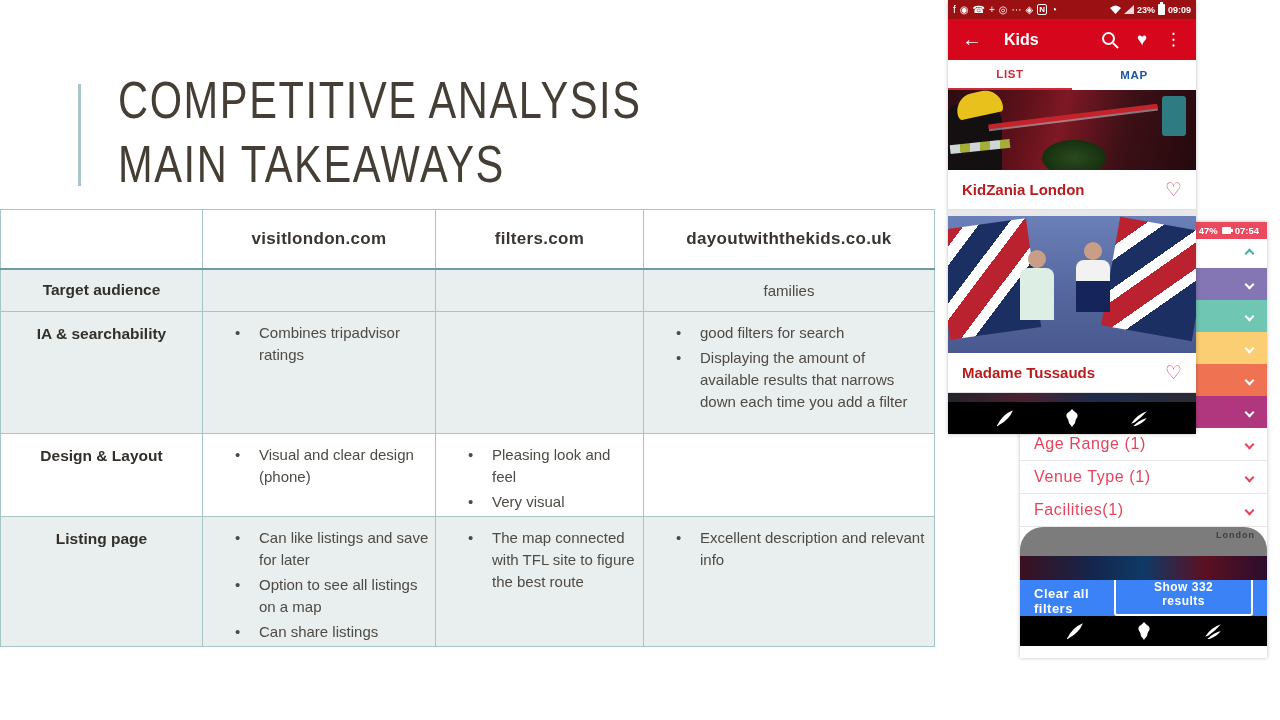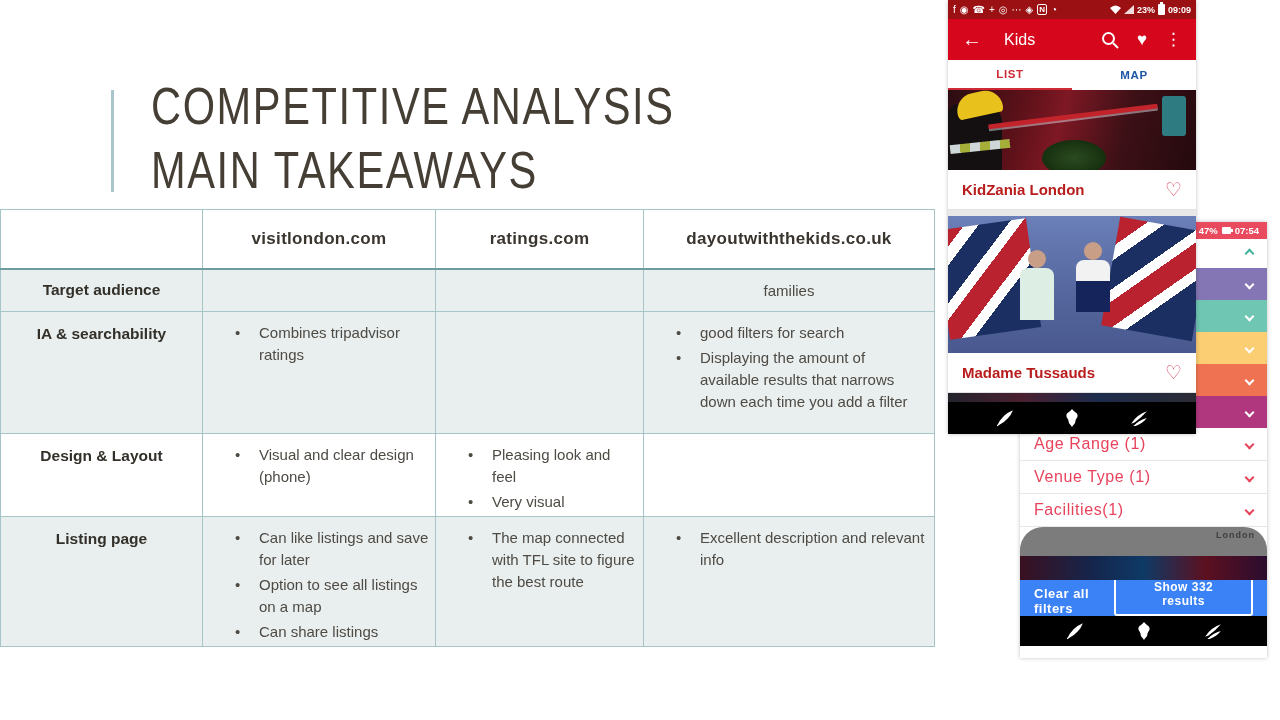--- a/index.html
+++ b/index.html
@@ -1,21 +1,21 @@
 <!DOCTYPE html>
 <html><head>
 <meta charset="utf-8">
 <style>
   * { margin:0; padding:0; box-sizing:border-box; }
   html,body { width:1280px; height:720px; background:#fff; overflow:hidden;
               font-family:"Liberation Sans", sans-serif; }
   .slide { position:absolute; left:0; top:0; width:1280px; height:720px; background:#fff; }
 
   
-  .title-block { position:absolute; left:78px; top:74px;margin-left:33px; }
+  .title-block { position:absolute; left:78px; top:68px; }
   .accent-bar { position:absolute; left:0; top:16px; width:3px; height:102px; background:#A9C4CA; }
   h1.slide-title { margin-left:40px; font-size:52px; line-height:64px; font-weight:400;
       color:#453E35; letter-spacing:2px; transform:scaleX(0.8); transform-origin:left top;
       white-space:nowrap; }
 
   
   table.cmp { position:absolute; left:0; top:209px; width:934px; border-collapse:collapse;
       table-layout:fixed; }
   .cmp th, .cmp td { border:1px solid #A6C5C6; vertical-align:top; }
   .cmp thead th { border-bottom:2px solid #6D9C9E; font-size:17px; font-weight:bold;
@@ -47,21 +47,21 @@
   .p1-status .sic { margin-right:4px; font-size:10px; line-height:10px; }
   .nfc-box { border:1px solid #fff; border-radius:2px; font-size:8px; padding:0 1px;
       font-weight:bold; margin-right:4px; }
   .s-right { margin-left:auto; display:flex; align-items:center; gap:3px; font-weight:bold; }
   .batt { width:7px; height:11px; background:#fff; border-radius:1px; position:relative; }
   .batt::before { content:""; position:absolute; top:-2px; left:2px; width:3px; height:2px;
       background:#fff; }
   .p1-appbar { height:41px; background:#D6061C; color:#fff; display:flex; align-items:center;
       padding:0 14px; }
   .p1-appbar .back { font-size:20px; margin-right:22px; }
-  .p1-appbar .ttl { font-size:16px; font-weight:normal; }
+  .p1-appbar .ttl { font-size:16px; font-weight:bold; }
   .ab-icons { margin-left:auto; display:flex; align-items:center; gap:18px; }
   .ab-icons .glyph { font-size:17px; line-height:17px; }
   .p1-tabs { height:30px; background:#fff; display:flex; }
   .p1-tab { width:50%; display:flex; align-items:center; justify-content:center;
       font-size:11.5px; font-weight:bold; letter-spacing:0.6px; }
   .p1-tab.active { color:#CE2B37; border-bottom:2px solid #CE2B37; }
   .p1-tab.idle { color:#1C57A5;text-align:right; }
   .photo { position:relative; overflow:hidden; }
   .photo.kidzania { height:80px;
       background:linear-gradient(105deg,#2b0d12,#5e1119 30%,#7e1824 45%,#3c1016 70%,#24090d); }
@@ -148,21 +148,21 @@
     <colgroup>
         <col style="width:202px">
         <col style="width:233px">
         <col style="width:208px">
         <col style="width:291px">
       </colgroup>
     <thead>
       <tr class="hrow">
         <th></th>
         <th>visitlondon.com</th>
-        <th>ratings.com</th>
+        <th>filters.com</th>
         <th>dayoutwiththekids.co.uk</th>
       </tr>
     </thead>
     <tbody>
       <tr class="r0 shaded vmid">
         <td class="lbl">Target audience</td>
         <td></td>
         <td></td>
         <td class="ctr">families</td>
       </tr>

